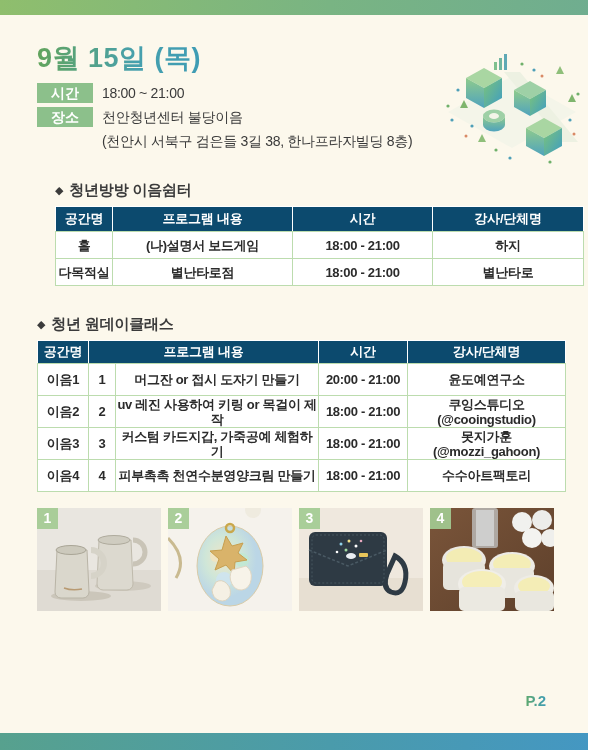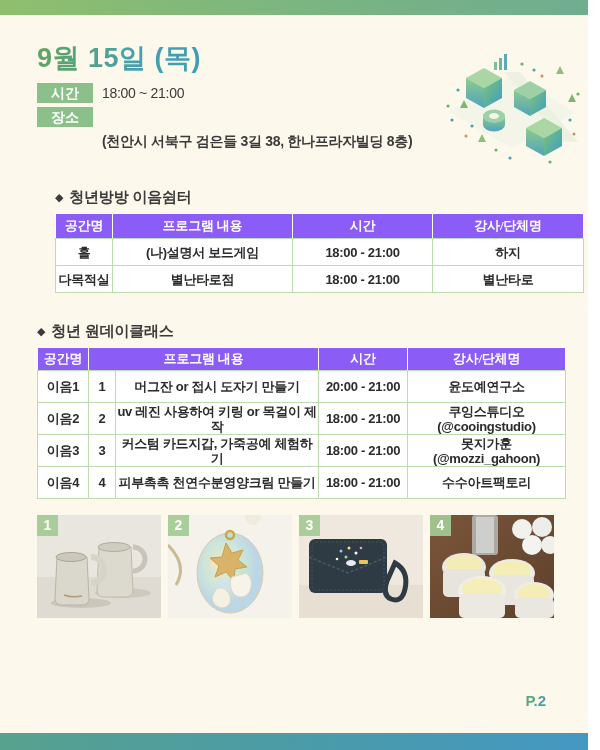--- a/index.html
+++ b/index.html
@@ -34,42 +34,42 @@
   .info-badge {
     width:56px; height:20px; line-height:20px; text-align:center;
     background:#8CC08B; color:#ffffff; font-weight:bold; font-size:14px;
     flex:0 0 56px;
   }
   .info-value {
     margin-left:9px; font-size:14px; color:#3A3A3A; font-weight:normal;
     line-height:20px; letter-spacing:-0.3px;
   }
   .info-subline {
-    margin-left:65px; font-size:14px; color:#3A3A3A; font-weight:bold;
-    line-height:20px; margin-bottom:11px; letter-spacing:-0.3px;
+    margin-left:65px; font-size:14px; color:#3A3A3A; font-weight:normal;
+    line-height:20px; margin-bottom:4px; letter-spacing:-0.3px;
   }
   .spacer-6 { height:6px; }
 
   .illustration {
     position:absolute; left:438px; top:50px; width:148px; height:120px;
   }
 
   .section-title {
     font-size:15px; font-weight:bold; color:#3B3B3B; letter-spacing:-0.2px;
     line-height:18px;
   }
   .diamond { font-size:11px; color:#3B3B3B; margin-right:6px; vertical-align:1px; }
 
   .sec1 { margin-top:20px;padding-left:18px; }
   .sec2 { margin-top:29px; }
 
   table { border-collapse:collapse; margin-top:7px; table-layout:fixed; width:528px; }
   th {
-    background:#8b5cf6; color:#ffffff; font-size:13px; font-weight:bold;
-    border:1.4px solid #ffffff; letter-spacing:-0.2px;font-family:Liberation Serif, serif;
+    background:#0c4a6e; color:#ffffff; font-size:13px; font-weight:bold;
+    border:1.4px solid #ffffff; letter-spacing:-0.2px;
   }
   table { border:1.4px solid #BCDCAE; }
   td {
     background:#ffffff; color:#2B2B2B; font-size:13px; font-weight:bold;
     border:1.4px solid #BCDCAE; text-align:center; vertical-align:middle;
     letter-spacing:-0.3px; line-height:15px;
   }
   th { border-bottom:1.4px solid #BCDCAE; }
   .t1 th { height:25px; }
   .t1 td { height:27px; }
@@ -173,20 +173,21 @@
   <div class="content">
     <div class="page-title">9월 15일 (목)</div>
 
     <div class="info-list">
       <div class="info-row">
         <div class="info-badge">시간</div>
         <div class="info-value">18:00 ~ 21:00</div>
       </div>
       <div class="info-row">
         <div class="info-badge">장소</div>
+        <div class="info-value">천안청년센터 불당이음</div>
       </div>
       <div class="info-subline">(천안시 서북구 검은들 3길 38, 한나프라자빌딩 8층)</div>
       <div class="spacer-6"></div>
     </div>
 
     
     <div class="sec1">
       <div class="section-title">
         <span class="diamond">◆</span><span>청년방방 이음쉼터</span>
       </div>

